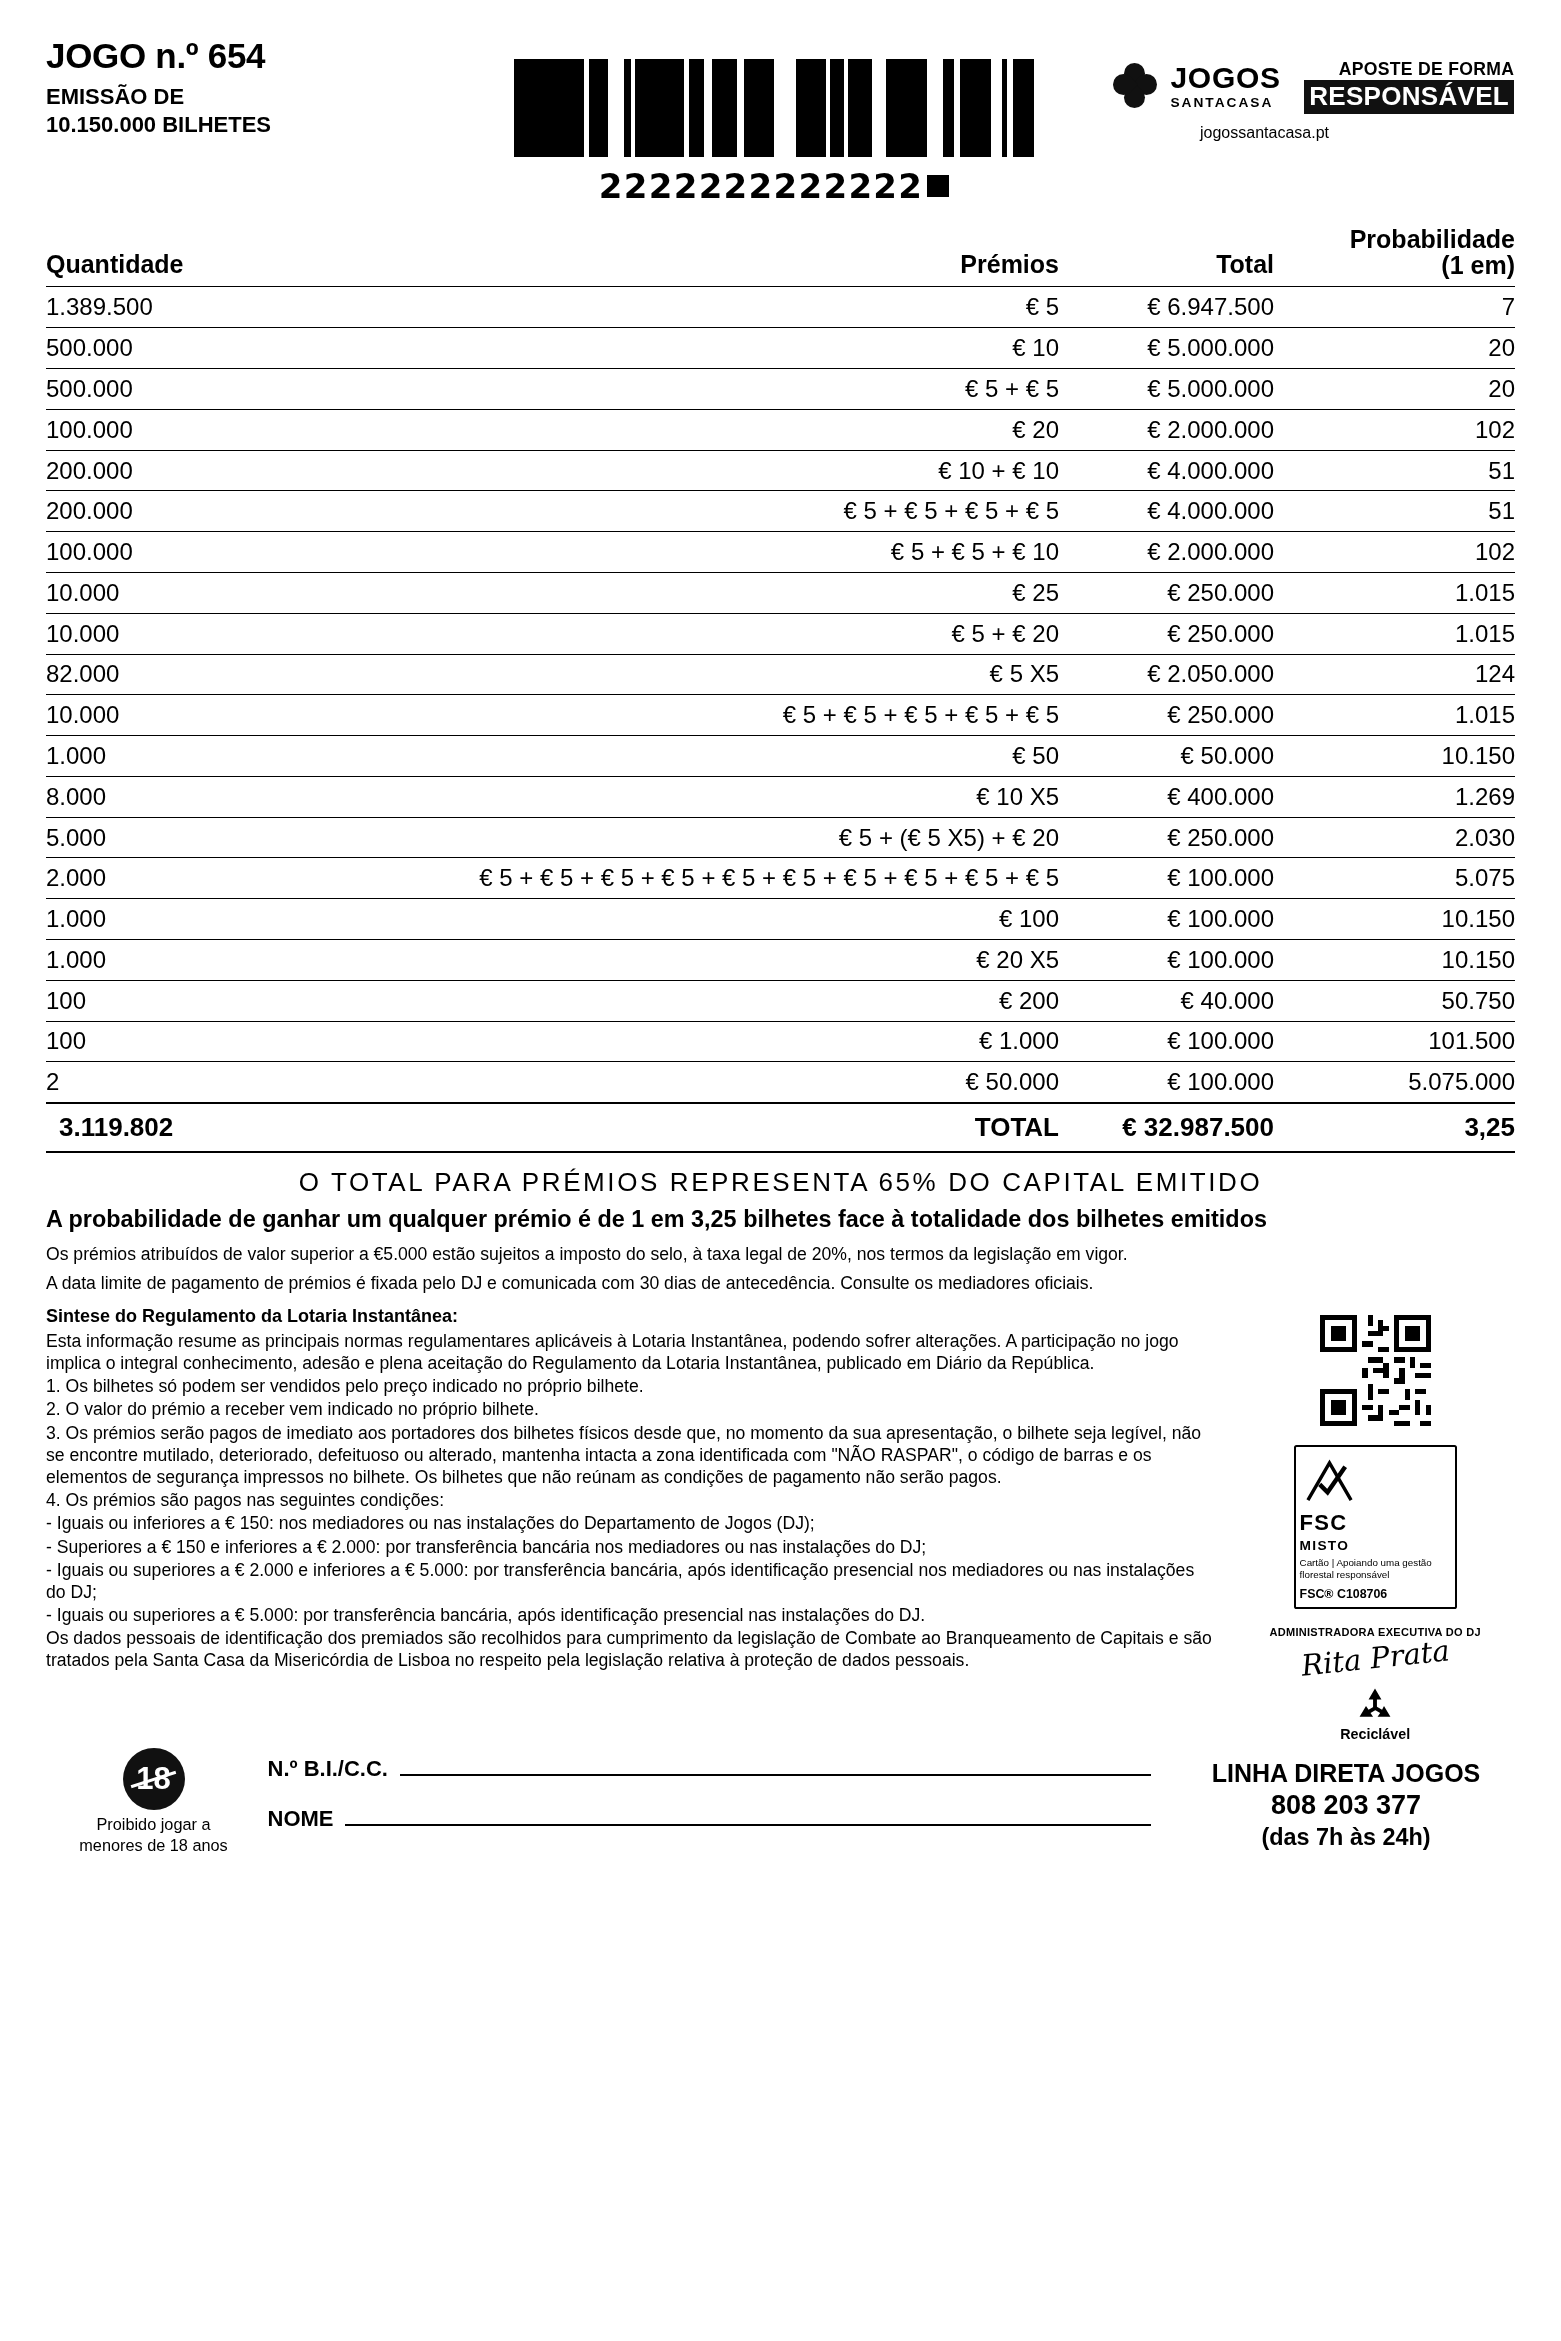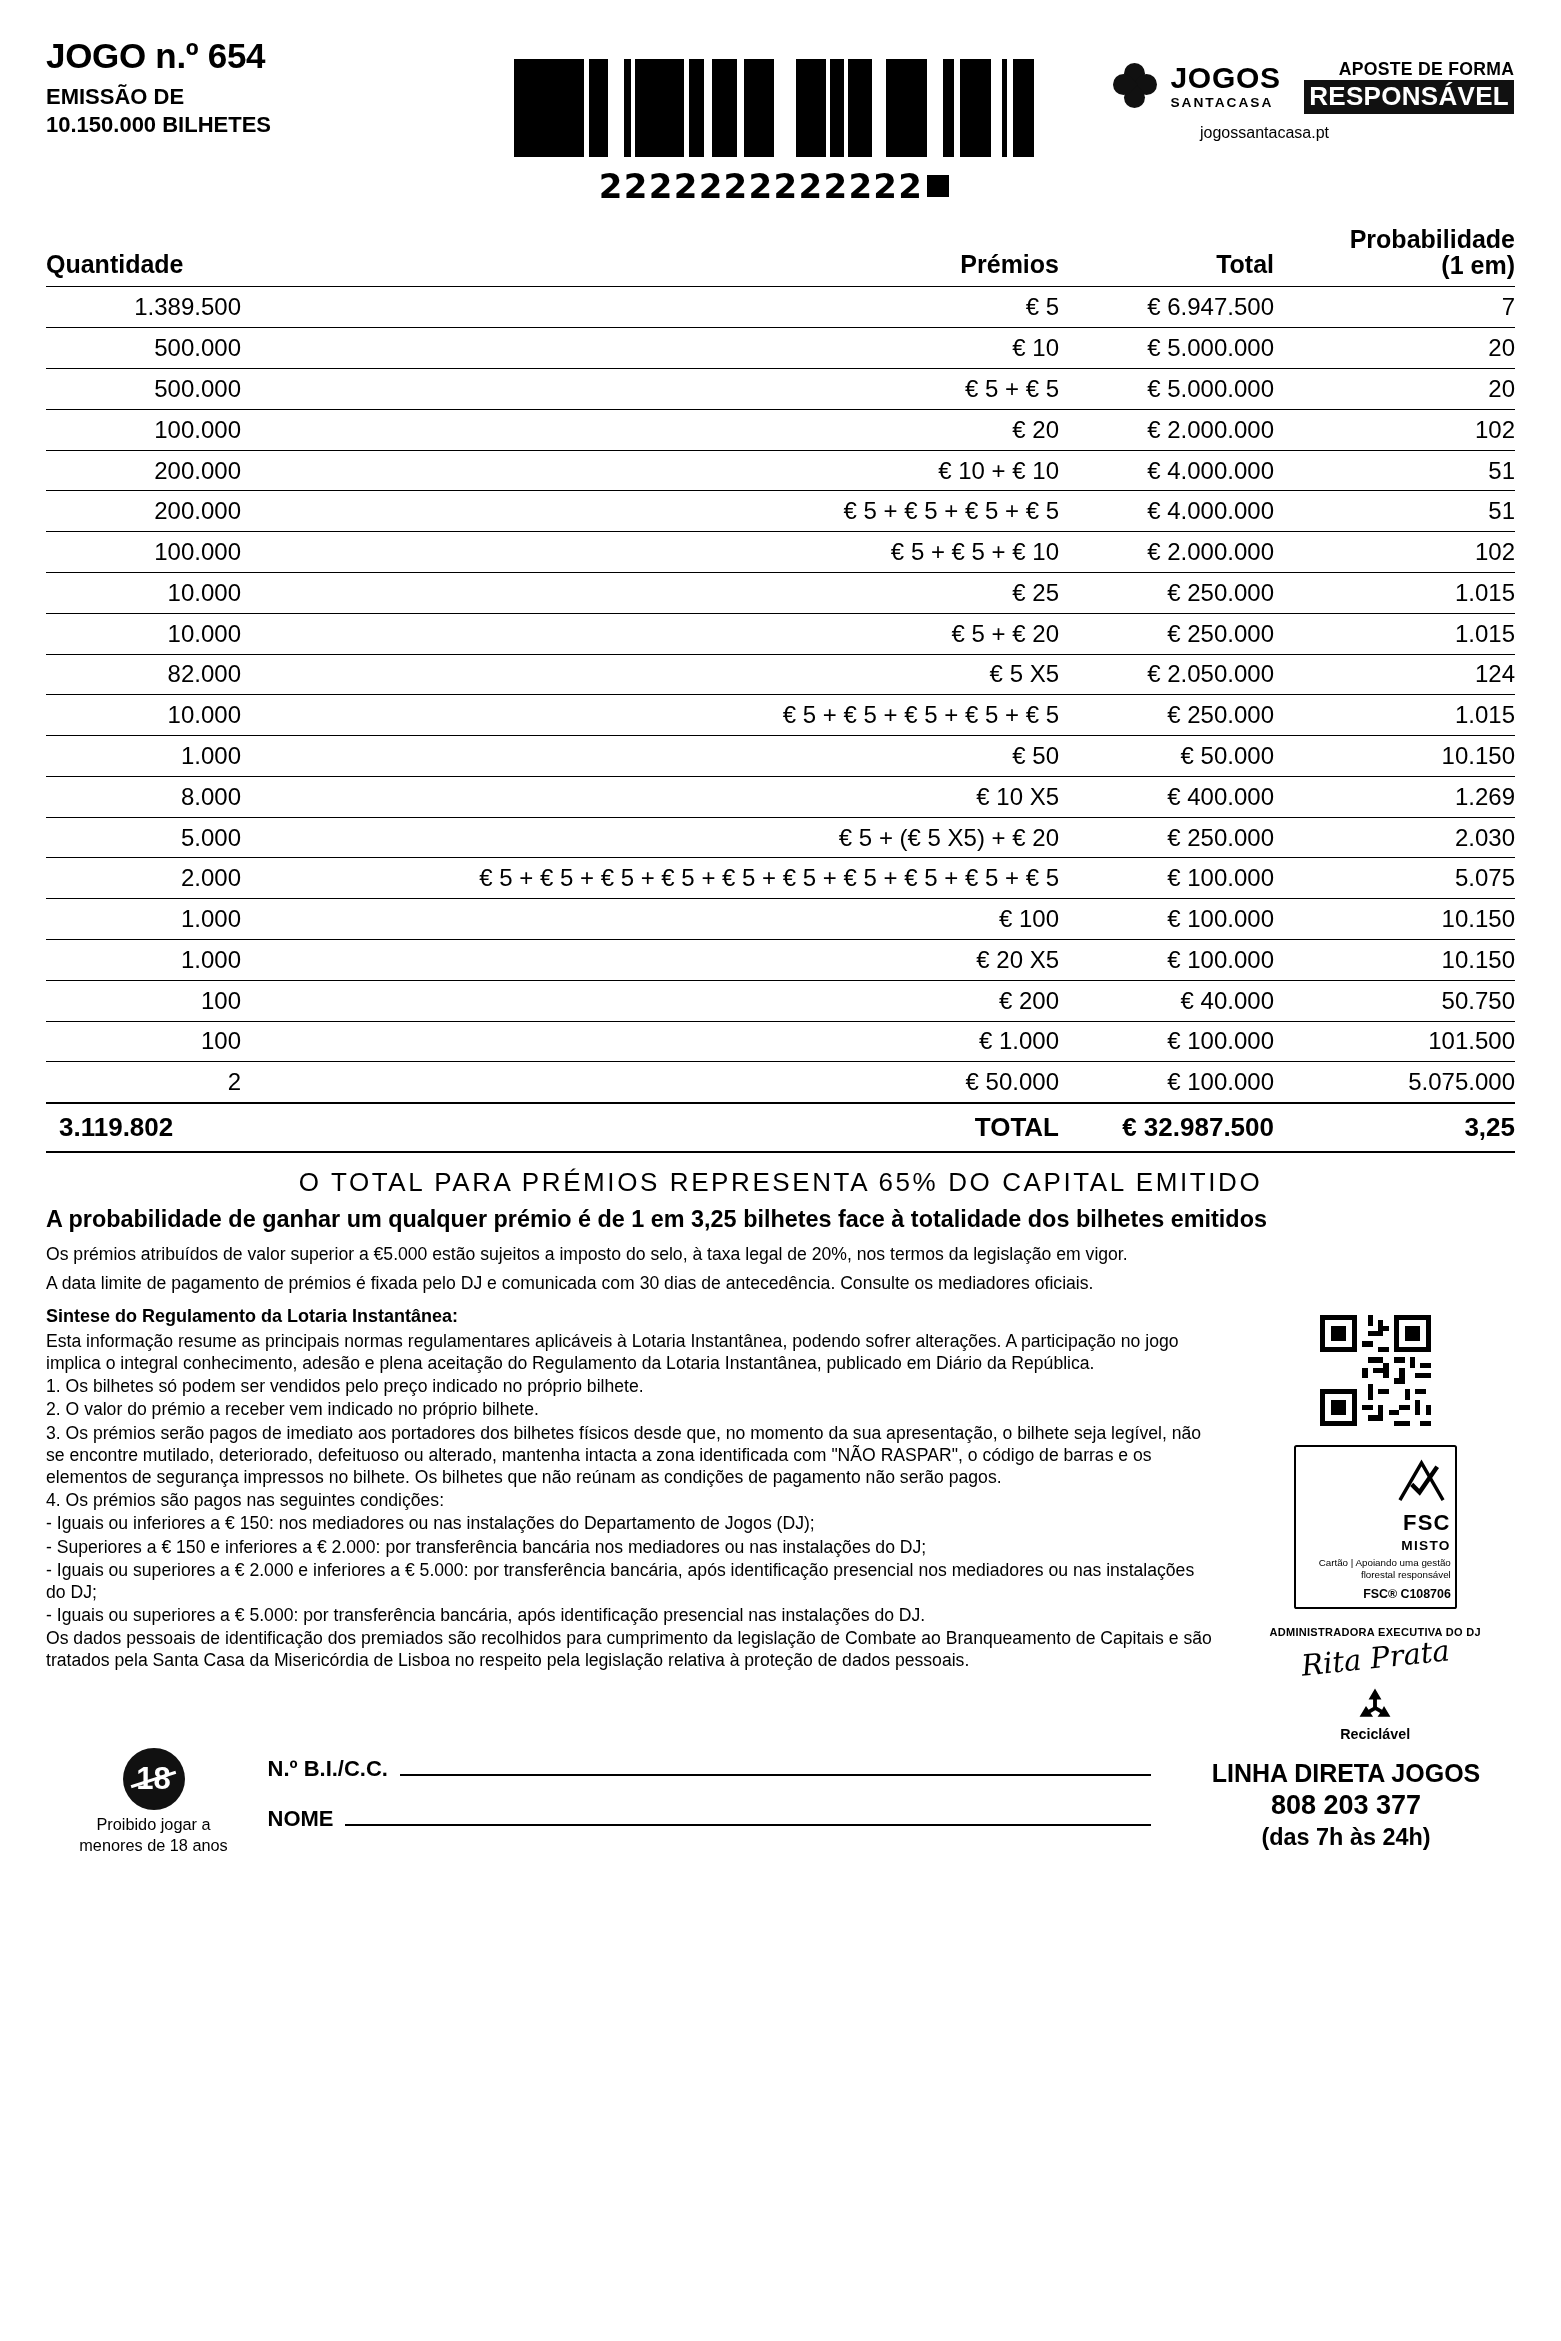--- a/index.html
+++ b/index.html
@@ -149,21 +149,21 @@
   .th-prm { text-align: right; }
   .th-tot { text-align: right; width: 215px; padding-right: 11.7px;}
   .th-prob { text-align: right; width: 241px; padding-right: 11.7px;}
   .prob-head { line-height: 1.05; }
   .prize-table td {
     font-size: 24px;
     padding: 5.9px 0;
     border-top: 1.3px solid #000;
     white-space: nowrap;
   }
-  .td-qtd { text-align: right; padding-right: 19.5px; }
+  .td-qtd { text-align: left; padding-right: 19.5px; }
   .td-prm { text-align: right; padding-right: 9px; }
   .td-tot { text-align: right; padding-right: 11.7px; }
   .td-prob { text-align: right; padding-right: 11.7px; }
   .total-row td {
     border-top: 2.6px solid #000;
     border-bottom: 2.6px solid #000;
     font-weight: bold;
     font-size: 26px;
     padding: 7.8px 0;
   }
@@ -210,21 +210,21 @@
     padding-top: 9px;
   }
   .qr {
     width: 111px; height: 111px;
     margin-bottom: 19.5px;
   }
   .fsc-box {
     width: 163px;
     border: 2px solid #000;
     padding: 7.8px 3.9px 6.5px 3.9px;
-    text-align: right;
+    text-align: left;
     border-radius: 2.6px;
   }
   .fsc-tree { width: 59px; height: 51px; margin: 0 auto; }
   .fsc-word {
     font-size: 22px;
     font-weight: bold;
     letter-spacing: 1.3px;
     margin-top: 1.3px;
   }
   .fsc-misto { font-size: 13.7px; font-weight: bold; letter-spacing: 1.3px; margin-top: 2.6px;}

